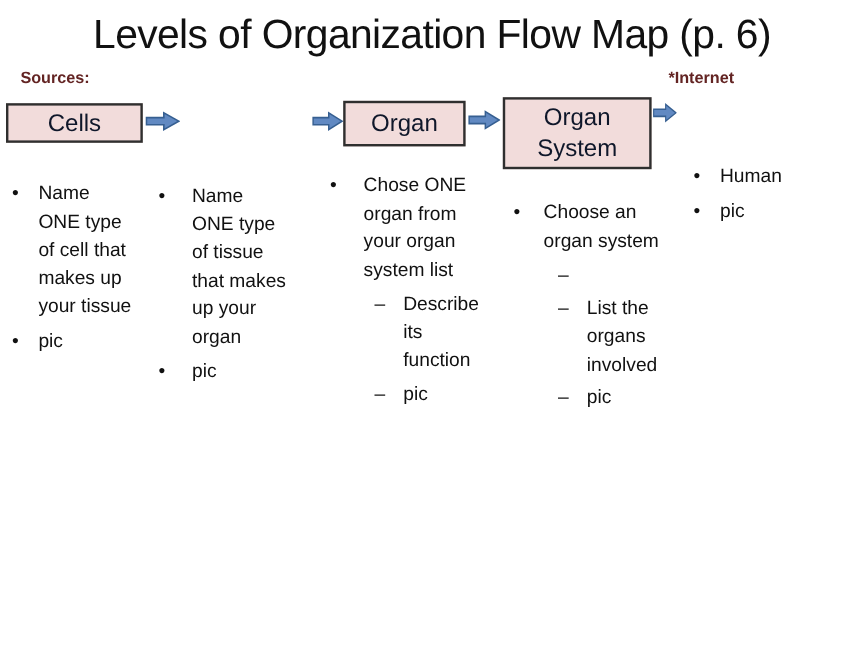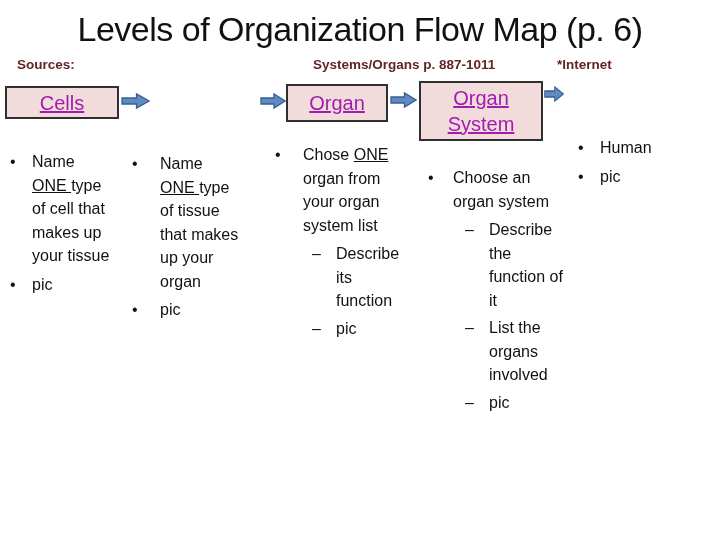--- a/index.html
+++ b/index.html
@@ -13,44 +13,43 @@
     white-space:nowrap;
   }
   .src{
     position:absolute;top:57px;font-size:13.5px;font-weight:700;
     color:var(--sources-text,#632423);white-space:nowrap;
   }
   .box{
     position:absolute;display:flex;align-items:center;justify-content:center;
     background:var(--box-fill,#f2dcdb);border:2px solid var(--box-border,#2f2f2f);
     box-sizing:border-box;font-size:20px;text-align:center;line-height:26px;
-    white-space:pre-line;color:#a21caf;text-decoration:underline;
+    white-space:pre-line;color:#0f172a;
   }
   .arrow{position:absolute;}
   .col{position:absolute;font-size:16px;line-height:23.5px;}
   .li{display:flex;margin-bottom:5px;}
   .li .mk{flex:0 0 22px;}
   .li .tx{white-space:pre-line;}
   .li.sub{margin-left:37px;margin-bottom:4px;}
   .li.sub .mk{flex:0 0 24px;}
-  .u{text-decoration:underline;}
+  .u{}
   .footer{
     position:absolute;left:36px;top:428px;font-size:40px;font-weight:700;
     letter-spacing:-0.5px;color:#0a0a0a;white-space:nowrap;
   }
 </style>
 </head>
 <body>
 
 <div class="slide">
 
   <div class="title">Levels of Organization Flow Map (p. 6)</div>
 
   <span class="src" style="left:17px">Sources:</span>
-  <span class="src" style="left:313px">Systems/Organs p. 887-1011</span>
   <span class="src" style="left:557px">*Internet</span>
 
   <div class="box" style="left:5px;top:86px;width:114px;height:33px">Cells</div>
   <div class="box" style="left:286px;top:84px;width:102px;height:38px">Organ</div>
   <div class="box" style="left:419px;top:81px;width:124px;height:60px">Organ
 System</div>
 
   <svg class="arrow" style="left:121px;top:92px" width="29" height="18" viewBox="0 0 28 18" preserveAspectRatio="none">
     <path d="M1 6 H15 V2 L27 9 L15 16 V12 H1 Z" fill="var(--arrow-fill,#6189c2)" stroke="var(--arrow-border,#365f91)" stroke-width="1.3"></path>
   </svg>
@@ -116,22 +115,20 @@
   </div>
 
   <div class="col" style="left:428px;top:166px;width:145px">
     <div class="li">
       <span class="mk" style="flex:0 0 25px">•</span>
       <div class="tx">Choose an
 organ system</div>
     </div>
     <div class="li sub">
       <span class="mk">–</span>
-      <div class="tx">Describe the
-function of it</div>
     </div>
     <div class="li sub">
       <span class="mk">–</span>
       <div class="tx">List the
 organs
 involved</div>
     </div>
     <div class="li sub">
       <span class="mk">–</span>
       <div class="tx">pic</div>

